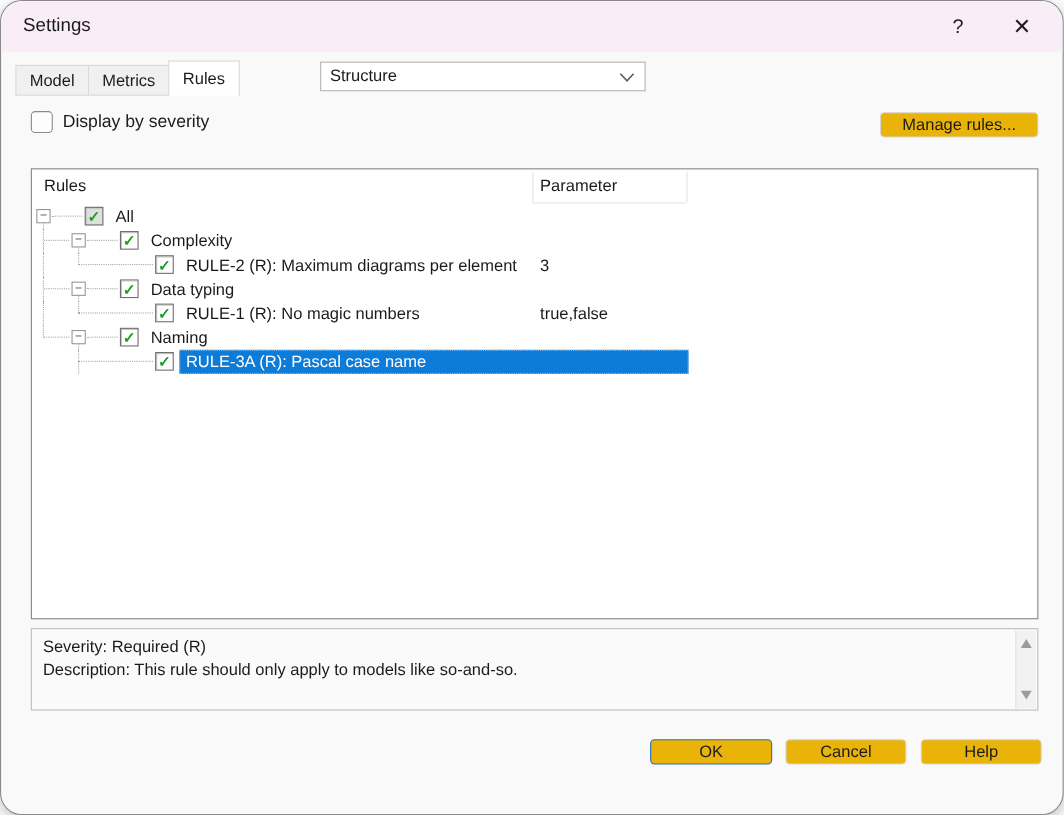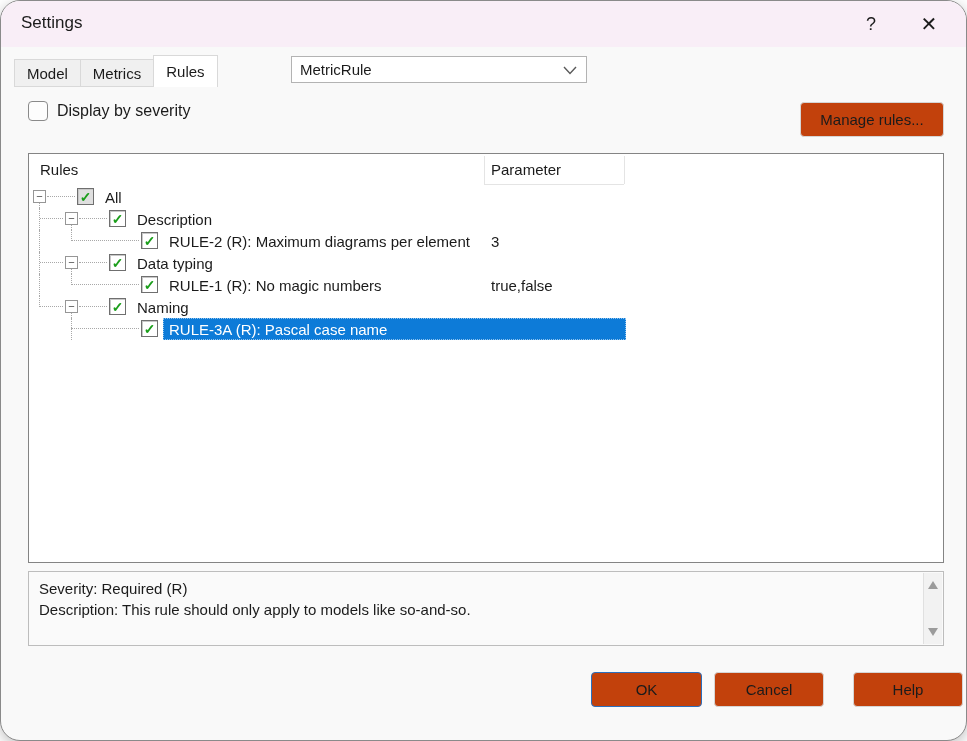--- a/index.html
+++ b/index.html
@@ -22,21 +22,21 @@
   .tab:first-child { border-left:1px solid #d9d9d9;text-align:center; }
   .tab.active { height:32px; background:#ffffff; border:1px solid #d9d9d9; border-bottom:none; position:relative; z-index:2; margin-left:-1px; }
   
   .dropdown { position:absolute; left:290px; top:55px; width:296px; height:27px; background:#ffffff;
               border:1px solid #b3b3b3; display:flex; align-items:center; padding:0 8px; font-size:15px; color:#1b1b1b; }
   .dropdown svg { position:absolute; right:9px; top:9px; }
   
   .sev { position:absolute; left:27px; top:100px; display:flex; align-items:center; }
   .sev-box { width:20px; height:20px; border:1px solid #8a8a8a; border-radius:4px; background:#fdfdfd; }
   .sev-label { margin-left:9px; font-size:16px; color:#1b1b1b; }
-  .btn { position:absolute; height:35px; background:#c2410c; border:1px solid #d5d5d5; border-radius:4px;
+  .btn { position:absolute; height:23px; background:#eab308; border:1px solid #d5d5d5; border-radius:4px;
          display:flex; align-items:center; justify-content:center; font-size:15px; color:#1b1b1b; cursor:default; }
   .btn-manage { left:799px; top:101px; width:144px; }
   
   .panel { position:absolute; left:27px; top:152px; width:916px; height:410px; background:#ffffff; border:1px solid #848484; }
   .thead { position:absolute; left:0; top:0; width:100%; height:30px; font-size:15px; color:#1b1b1b; }
   .th-rules { position:absolute; left:11px; top:7px; }
   .th-param { position:absolute; left:462px; top:7px; }
   .col-sep1 { position:absolute; left:455px; top:2px; height:28px; border-left:1px solid #e4e4e4; }
   .col-sep2 { position:absolute; left:595px; top:2px; height:28px; border-left:1px solid #e4e4e4; }
   .th-underline { position:absolute; left:455px; top:30px; width:140px; border-top:1px solid #e4e4e4; }
@@ -73,41 +73,41 @@
   
   .desc { position:absolute; left:27px; top:570px; width:916px; height:75px; background:#fafafa; border:1px solid #bdbdbd; }
   .desc-text { position:absolute; left:10px; top:6px; font-size:15px; line-height:21px; color:#1b1b1b; }
   .scrollbar { position:absolute; right:1px; top:1px; width:19px; height:71px; background:#f2f2f2; border-left:1px solid #e0e0e0; }
   .s-arrow { position:absolute; left:4px; width:0; height:0; }
   .s-up { top:8px; border-left:5px solid transparent; border-right:5px solid transparent; border-bottom:8px solid #9b9b9b; }
   .s-down { bottom:8px; border-left:5px solid transparent; border-right:5px solid transparent; border-top:8px solid #9b9b9b; }
   
   .btn-ok { left:590px; top:671px; width:111px; border:1px solid #2b6fbd; }
   .btn-cancel { left:713px; top:671px; width:110px; }
-  .btn-help { left:836px; top:671px; width:110px;margin-left:16px; }
+  .btn-help { left:836px; top:671px; width:110px; }
 </style>
 </head>
 <body>
 
 <div class="dialog">
 
   <div class="titlebar">
     <div class="title">Settings</div>
     <div class="tb-btn tb-help">?</div>
     <div class="tb-btn tb-close">✕</div>
   </div>
 
   <div class="tabs">
     <div class="tab">Model</div>
     <div class="tab">Metrics</div>
     <div class="tab active">Rules</div>
   </div>
 
   <div class="dropdown">
-    <span>MetricRule</span>
+    <span>Structure</span>
     <svg width="14" height="9" viewBox="0 0 14 9">
         <polyline points="1,1 7,7.5 13,1" fill="none" stroke="#5a5a5a" stroke-width="1.4"></polyline>
       </svg>
   </div>
 
   <div class="sev">
     <div class="sev-box"></div>
     <div class="sev-label">Display by severity</div>
   </div>
 
@@ -136,21 +136,21 @@
 
       <div class="row lv1">
         <i class="vd x10 vfull"></i>
         <i class="hd" style="left:11px;width:23px"></i>
         <i class="hd" style="left:50px;width:28px"></i>
         <i class="vd x42 vbot"></i>
         <span class="exp">−</span>
         <span class="cbx">
             <span class="glyph">✓</span>
           </span>
-        <span class="rlabel">Description</span>
+        <span class="rlabel">Complexity</span>
       </div>
 
       <div class="row lv2">
         <i class="vd x10 vfull"></i>
         <i class="vd x42 vtop"></i>
         <i class="hd" style="left:42px;width:68px"></i>
         <span class="cbx">
             <span class="glyph">✓</span>
           </span>
         <span class="rlabel">RULE-2 (R): Maximum diagrams per element</span>

